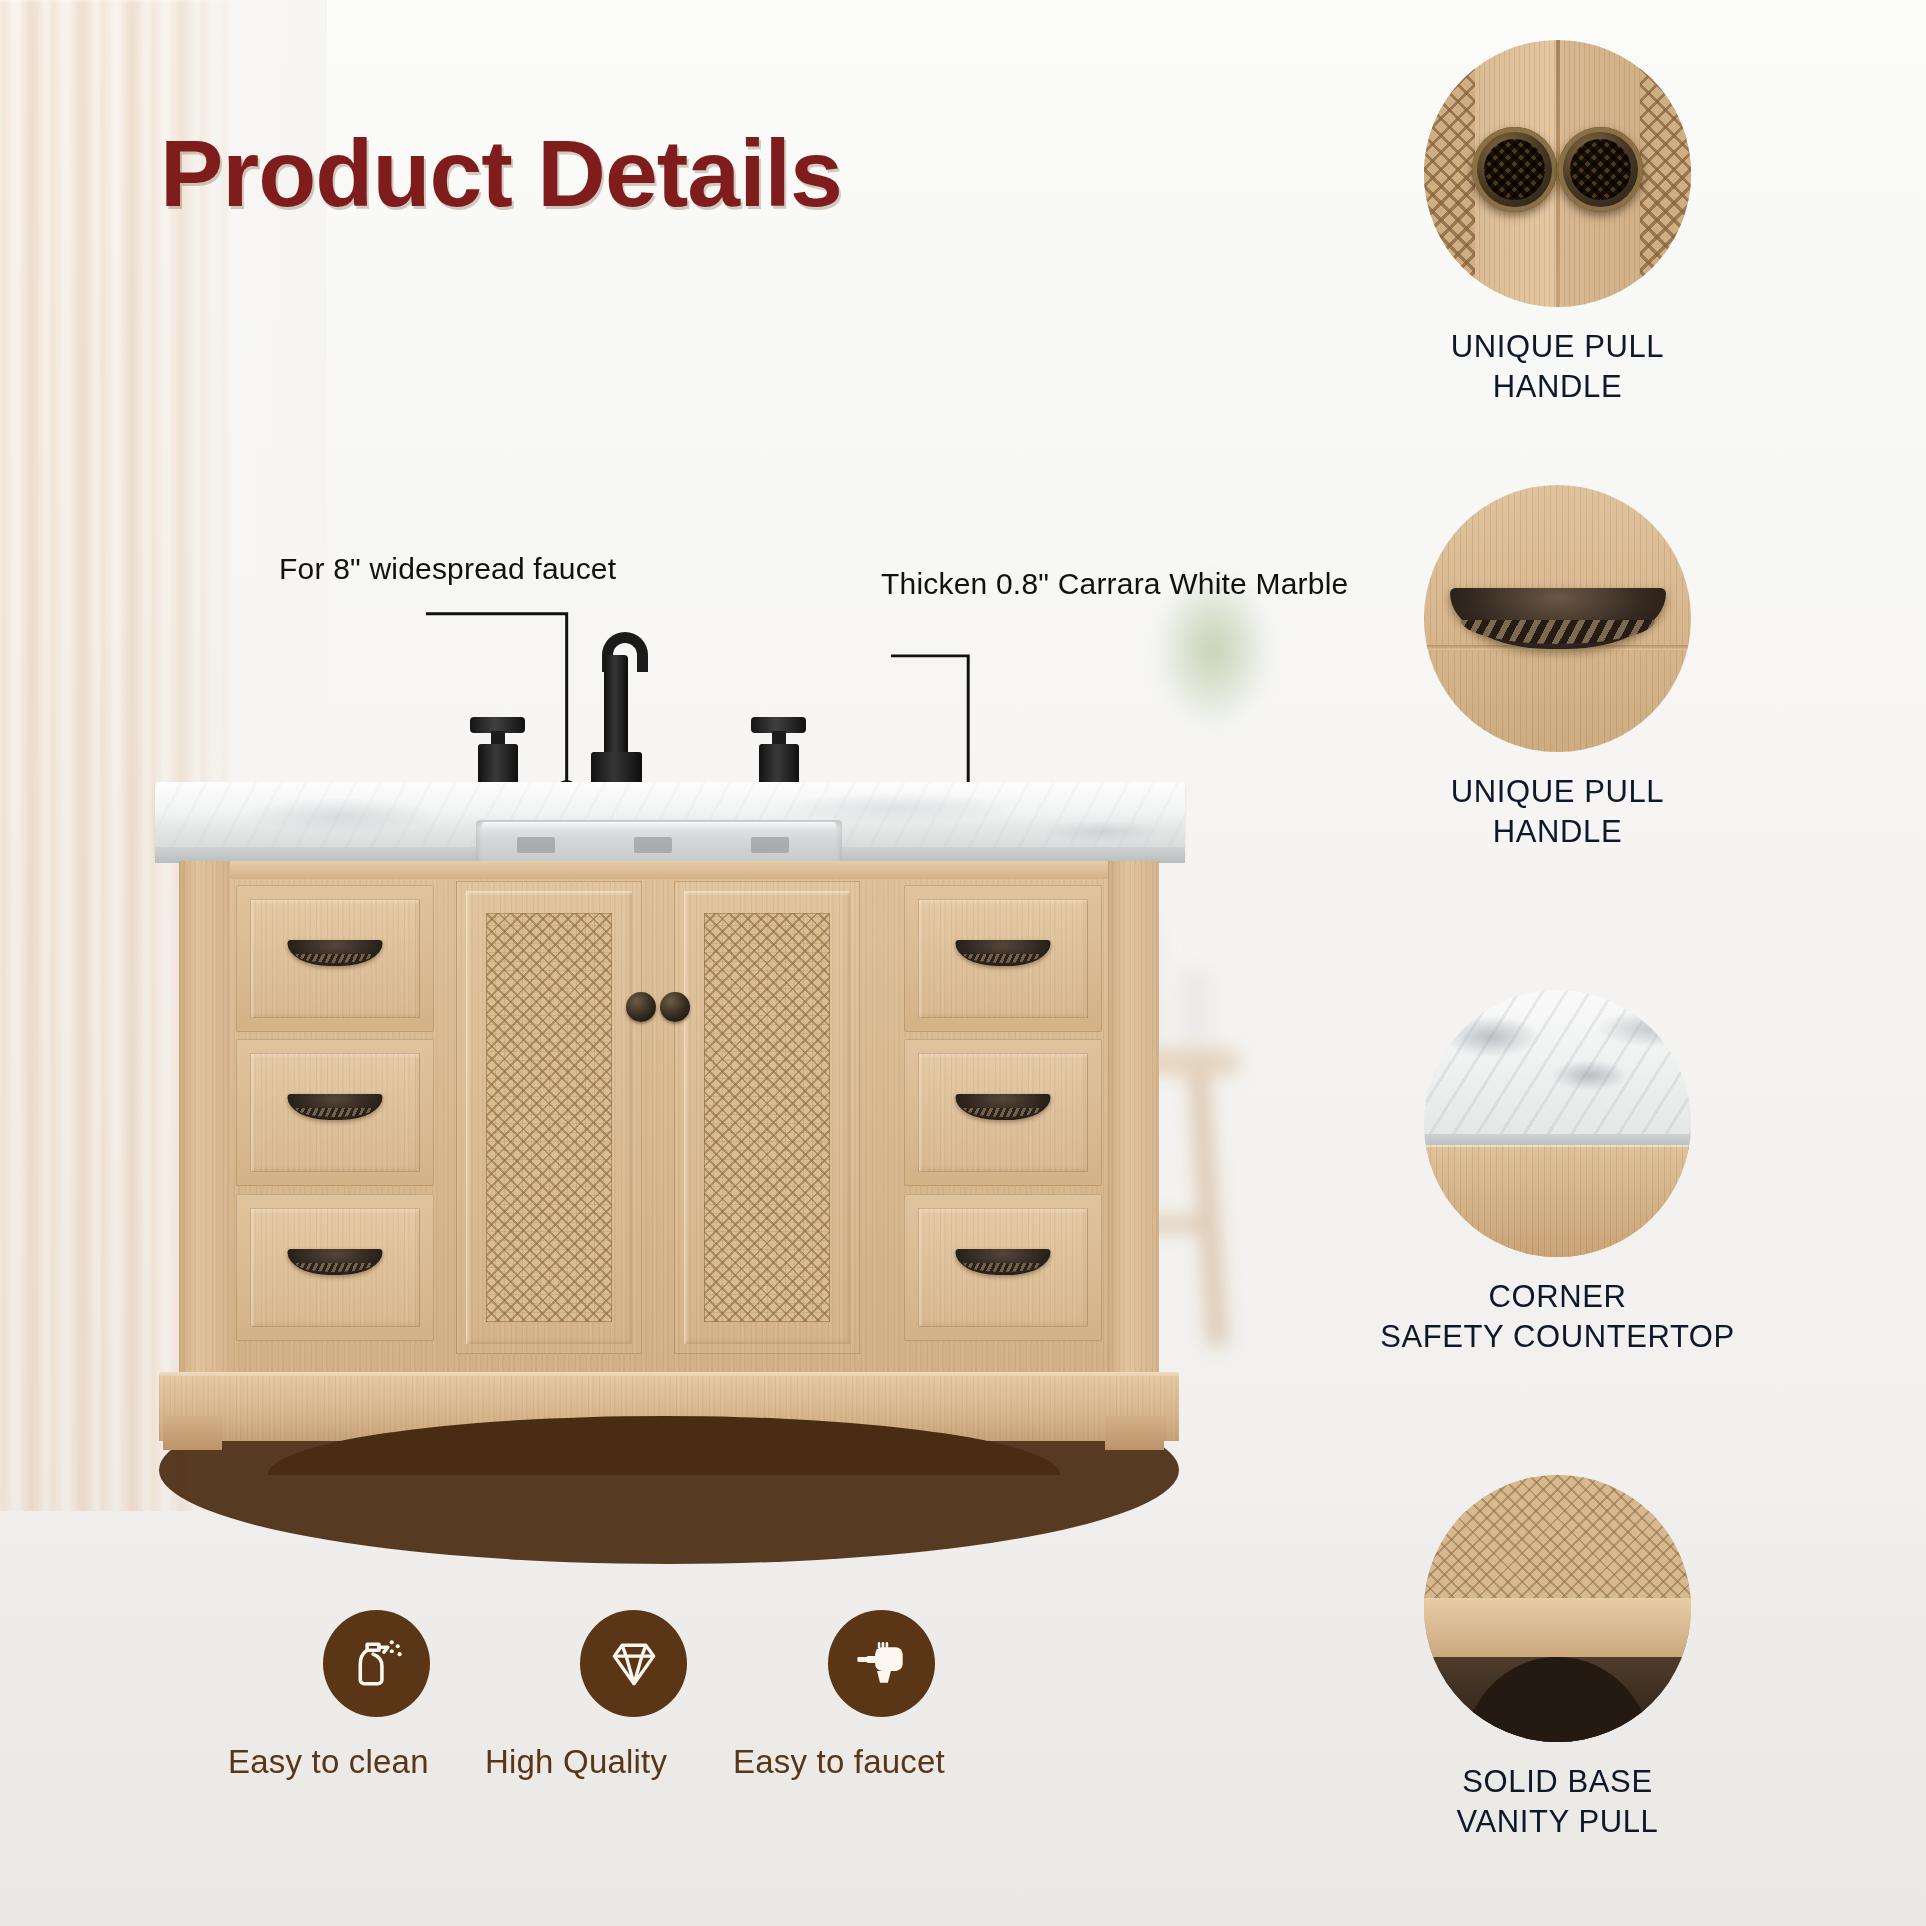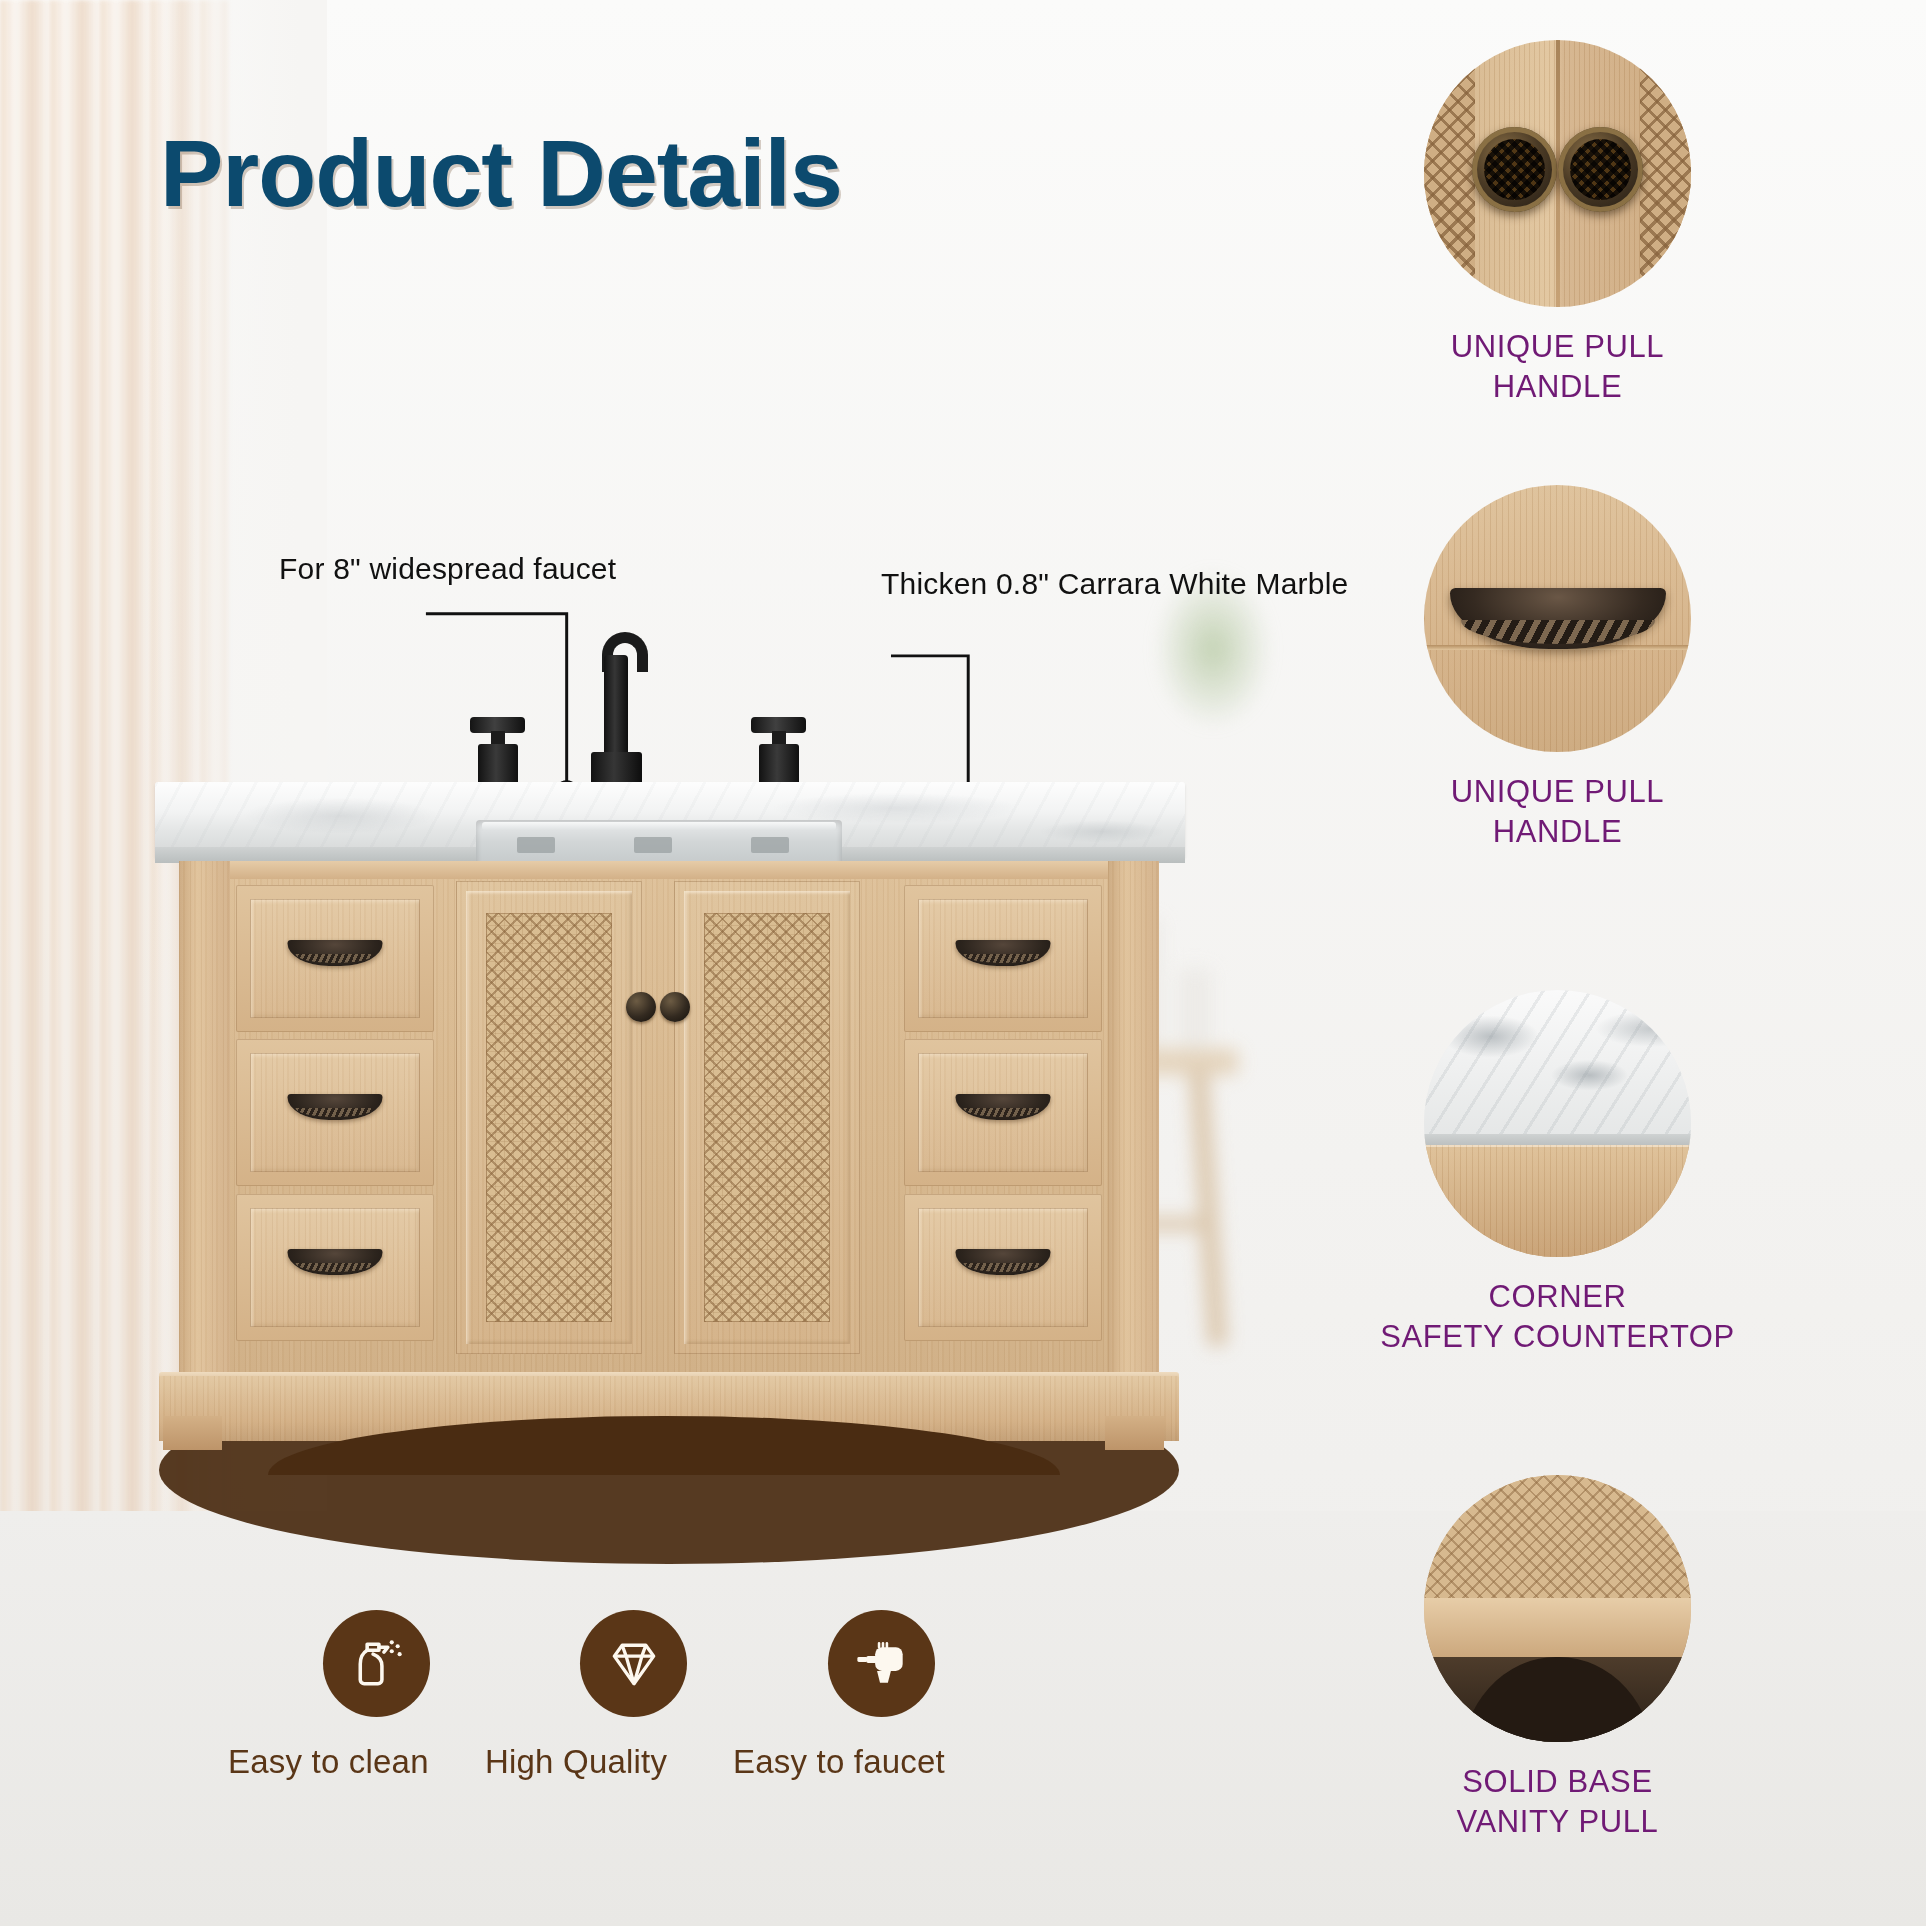--- a/index.html
+++ b/index.html
@@ -33,21 +33,21 @@
   .stool-leg { position:absolute; background:#d9c3a6; border-radius:3px; }
   .stool-top { position:absolute; background:#e2cfb4; border-radius:5px; }
   .bottle { position:absolute; background:#eceae6; border-radius:6px; }
   #bg-plant { position:absolute; left:1129px; top:535px; width:168px; height:228px;
       background:radial-gradient(closest-side, rgba(178,198,158,.75), rgba(178,198,158,0) 70%); filter:blur(8px); }
 
   
   #title {
     position:absolute; left:160px; top:119px;
     font-size: 95px; font-weight: 800; letter-spacing:-1px;
-    color:#0c4a6e;
+    color:#7f1d1d;
     text-shadow: 2px 3px 0 rgba(90,54,23,.25);
   }
 
   
   .callout-text {
     position:absolute; color:#111; font-size:30px; line-height:1.32;
     font-weight:400; letter-spacing:0.2px;
   }
   .leader { position:absolute; }
   .leader svg { display:block; overflow:visible; }
@@ -191,21 +191,21 @@
       background:linear-gradient(180deg,#d3b086,#bd9469); }
 
   
   #features { position:absolute; right:0; top:0; width:739px; height:1927px; }
   .feature { position:absolute; width:739px; text-align:center; }
   .circle {
     width:267px; height:267px; border-radius:50%; margin:0 auto;
     overflow:hidden; position:relative;
   }
   .feature-label {
-    margin-top:20px; font-size:31px; line-height:1.3; color:#701a75;
+    margin-top:20px; font-size:31px; line-height:1.3; color:#0f172a;
     letter-spacing:0.6px; font-weight:400;
   }
 
   
   #c1 { background:linear-gradient(90deg,#cfae83 0%,#e0c39b 48%,#d3b189 52%,#c9a478 100%); }
   #c1 .grain { position:absolute; inset:0; opacity:.5;
       background:repeating-linear-gradient(90deg, rgba(162,124,82,.35) 0 1px, rgba(255,245,226,.2) 1px 5px); }
   #c1 .seam { position:absolute; left:50%; top:0; width:4px; height:100%;
       background:linear-gradient(180deg,#a8845a,#c7a276); transform:translateX(-2px); }
   #c1 .cane-strip { position:absolute; top:0; width:51px; height:100%;

